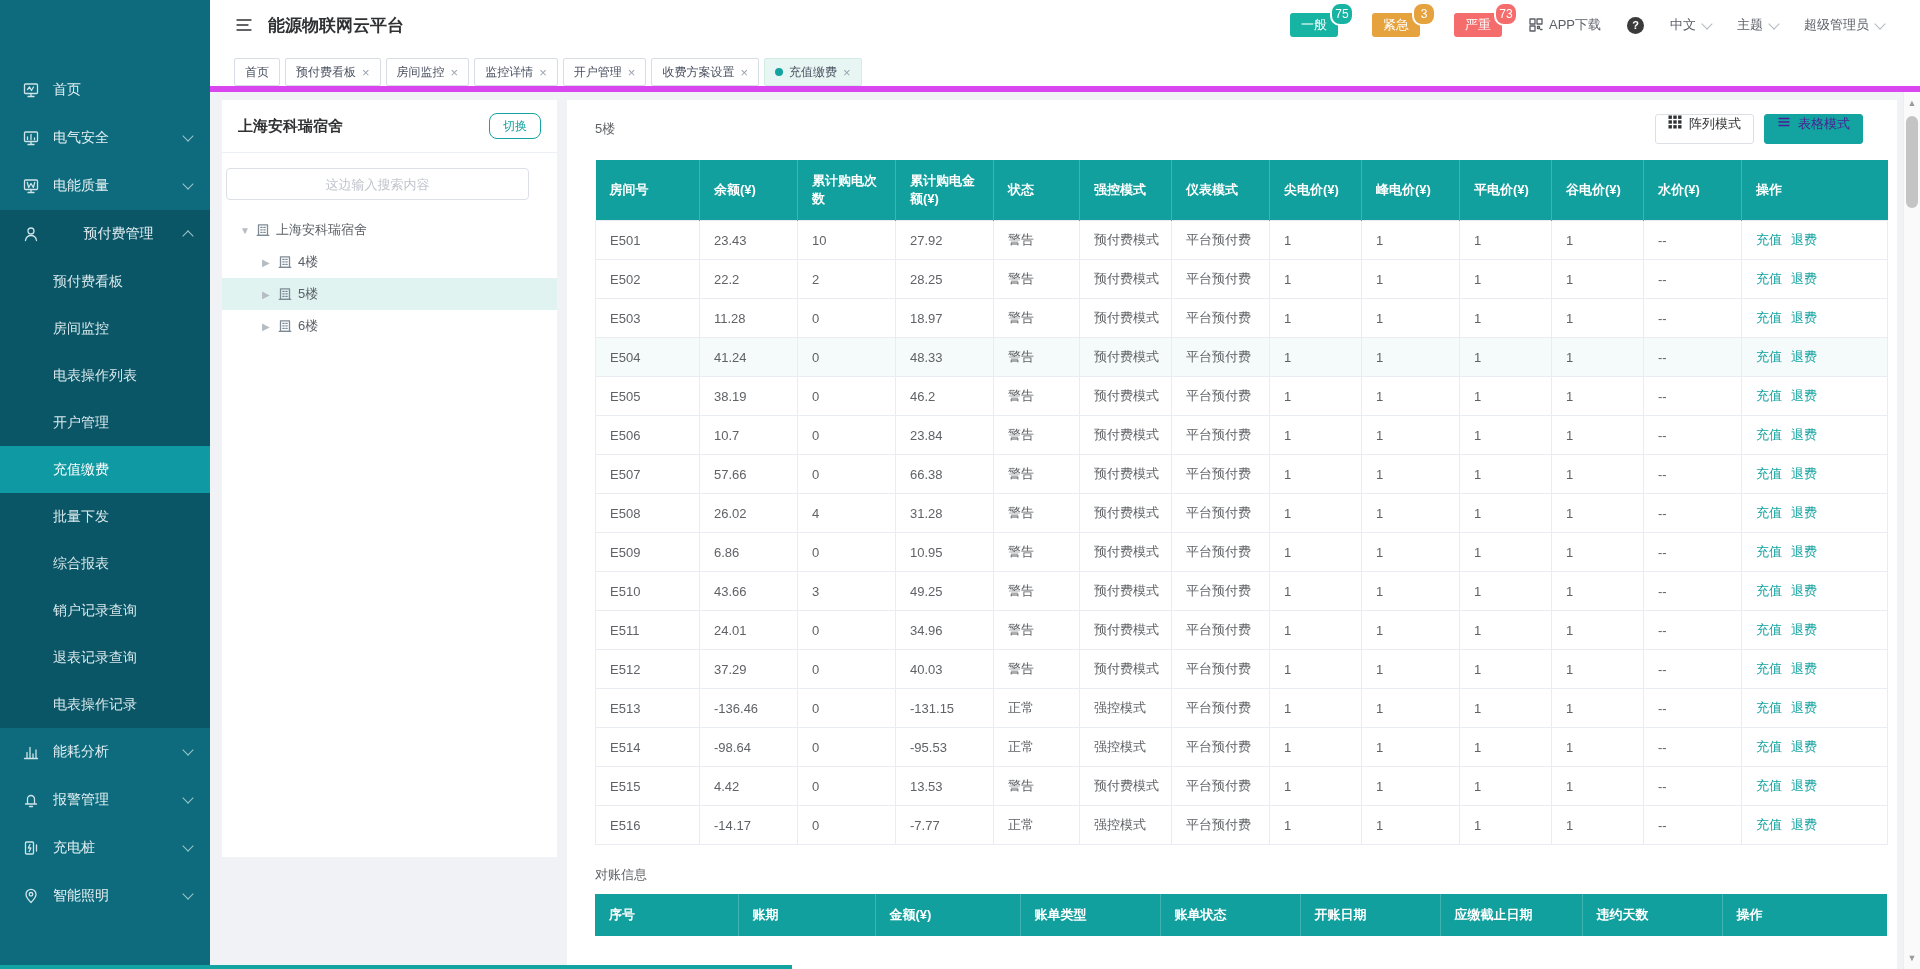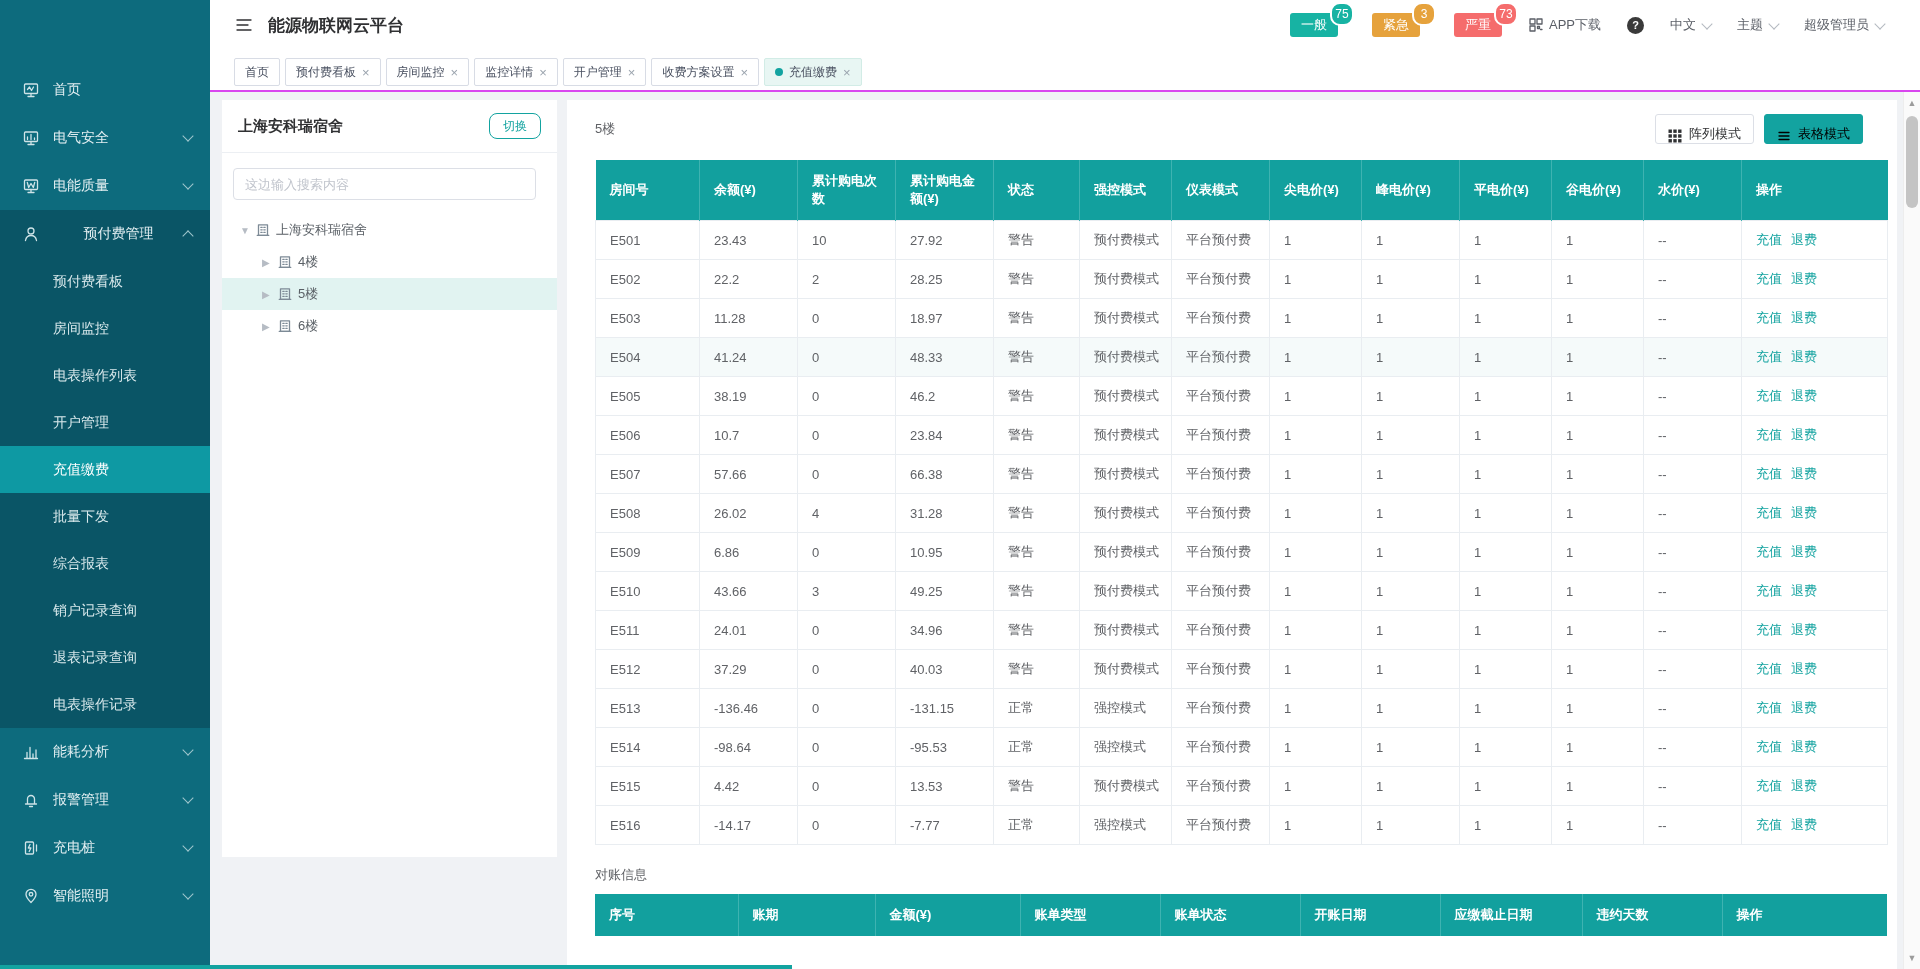--- a/index.html
+++ b/index.html
@@ -20,21 +20,21 @@
   .chev{width:7px;height:7px;border-right:1.4px solid #9fc6cd;border-bottom:1.4px solid #9fc6cd;
     transform:rotate(45deg);margin-top:-4px;flex:none;}
   .chev.up{transform:rotate(-135deg);margin-top:4px;}
   .group-open{background:#0a5566;text-align:center;}
   .sub-item{height:47px;display:flex;align-items:center;padding-left:53px;font-size:14px;
     color:#d9e9ec;cursor:pointer;box-sizing:border-box;white-space:nowrap;}
   .sub-item.active{background:#0e99a3;color:#ffffff;}
 
   
   .topbar{position:absolute;left:210px;top:0;width:1710px;height:92px;background:#ffffff;
-    border-bottom:2px solid #d946ef;box-sizing:border-box;}
+    border-bottom:6px solid #d946ef;box-sizing:border-box;}
   .tb-row1{height:50px;display:flex;align-items:center;padding:0 36px 0 24px;}
   .burger{width:20px;height:20px;color:#303133;cursor:pointer;flex:none;}
   .app-title{font-size:17px;font-weight:bold;color:#303133;margin-left:14px;white-space:nowrap;}
   .tb-right{margin-left:auto;display:flex;align-items:center;}
   .alarm-badge{position:relative;height:24px;padding:0 11px;border-radius:3px;color:#fff;
     font-size:13px;display:flex;align-items:center;margin-left:34px;cursor:pointer;flex:none;}
   .alarm-badge .cnt{position:absolute;top:-11px;right:-16px;min-width:14px;height:20px;padding:0 3px;
     border-radius:10px;border:2px solid #ffffff;color:#fff;font-size:12px;display:flex;
     align-items:center;justify-content:center;}
   .hdr-item{display:flex;align-items:center;font-size:13px;color:#5a5e66;margin-left:26px;
@@ -55,43 +55,43 @@
   .tab .dot{width:8px;height:8px;border-radius:50%;background:#13a3a0;}
 
   
   .tree-panel{position:absolute;left:222px;top:100px;width:335px;height:757px;background:#fff;
     box-sizing:border-box;overflow:hidden;}
   .tp-head{display:flex;align-items:center;justify-content:space-between;padding:13px 16px;
     border-bottom:1px solid #eceff3;}
   .tp-title{font-size:15px;font-weight:bold;color:#303133;}
   .btn-switch{height:26px;padding:0 13px;border:1px solid #13a3a0;color:#13a3a0;background:#fff;
     border-radius:8px;font-size:12px;cursor:pointer;}
-  .tp-search{display:block;width:303px;box-sizing:border-box;margin:15px 11px 6px;height:32px;
+  .tp-search{display:block;width:303px;box-sizing:border-box;margin:15px 4px 6px;height:32px;
     border:1px solid #dcdfe6;border-radius:4px;padding:0 11px;font-size:13px;color:#606266;outline:none;
-    font-family:inherit;}
+    font-family:inherit;text-align:center;}
   .tp-search::placeholder{color:#c0c4cc;}
   .tnode{height:32px;display:flex;align-items:center;padding-left:18px;font-size:13px;color:#5a6066;
     cursor:pointer;}
   .tnode .caret{width:16px;flex:none;font-size:10px;color:#b6bcc4;}
   .tnode .bicon{width:14px;height:14px;margin-right:6px;flex:none;color:#7d8a96;}
   .tnode.child{padding-left:40px;}
   .tnode.selected{background:#e1f3f1;}
   .tree{margin-top:14px;}
 
   
   .main-panel{position:absolute;left:567px;top:100px;width:1330px;height:869px;background:#fff;
     box-sizing:border-box;overflow:hidden;}
   .panel-head{display:flex;align-items:center;padding:14px 34px 0 28px;height:30px;}
   .floor-label{font-size:13px;color:#606266;}
   .view-btns{margin-left:auto;display:flex;gap:10px;}
   .vbtn{height:30px;box-sizing:border-box;padding:0 12px;border:1px solid #dcdfe6;background:#fff;
-    color:#303133;font-size:13px;border-radius:3px;display:flex;align-items:flex-end;gap:7px;cursor:pointer;
+    color:#303133;font-size:13px;border-radius:3px;display:flex;align-items:flex-start;gap:7px;cursor:pointer;
     white-space:nowrap;}
   .vbtn .vicon{width:14px;height:14px;}
-  .vbtn.active{background:#13a3a0;border-color:#13a3a0;color:#000000;}
+  .vbtn.active{background:#13a3a0;border-color:#13a3a0;color:#4c1d95;}
 
   table.grid{border-collapse:collapse;table-layout:fixed;margin:16px 0 0 28px;}
   table.grid th{background:#12a09e;color:#fff;font-size:13px;font-weight:bold;text-align:left;
     padding:12px 8px 12px 14px;line-height:18px;border-right:1px solid #3eb3b1;box-sizing:border-box;
     vertical-align:middle;}
   table.grid th:last-child{border-right:none;}
   table.grid td{font-size:13px;color:#606266;padding:0 8px 0 14px;height:39px;
     border:1px solid #e9edf1;box-sizing:border-box;background:#fff;white-space:nowrap;overflow:hidden;}
   tr.hl td{background:#f5fafa;}
   td.op a{color:#13a3a0;text-decoration:none;margin-right:9px;cursor:pointer;}

